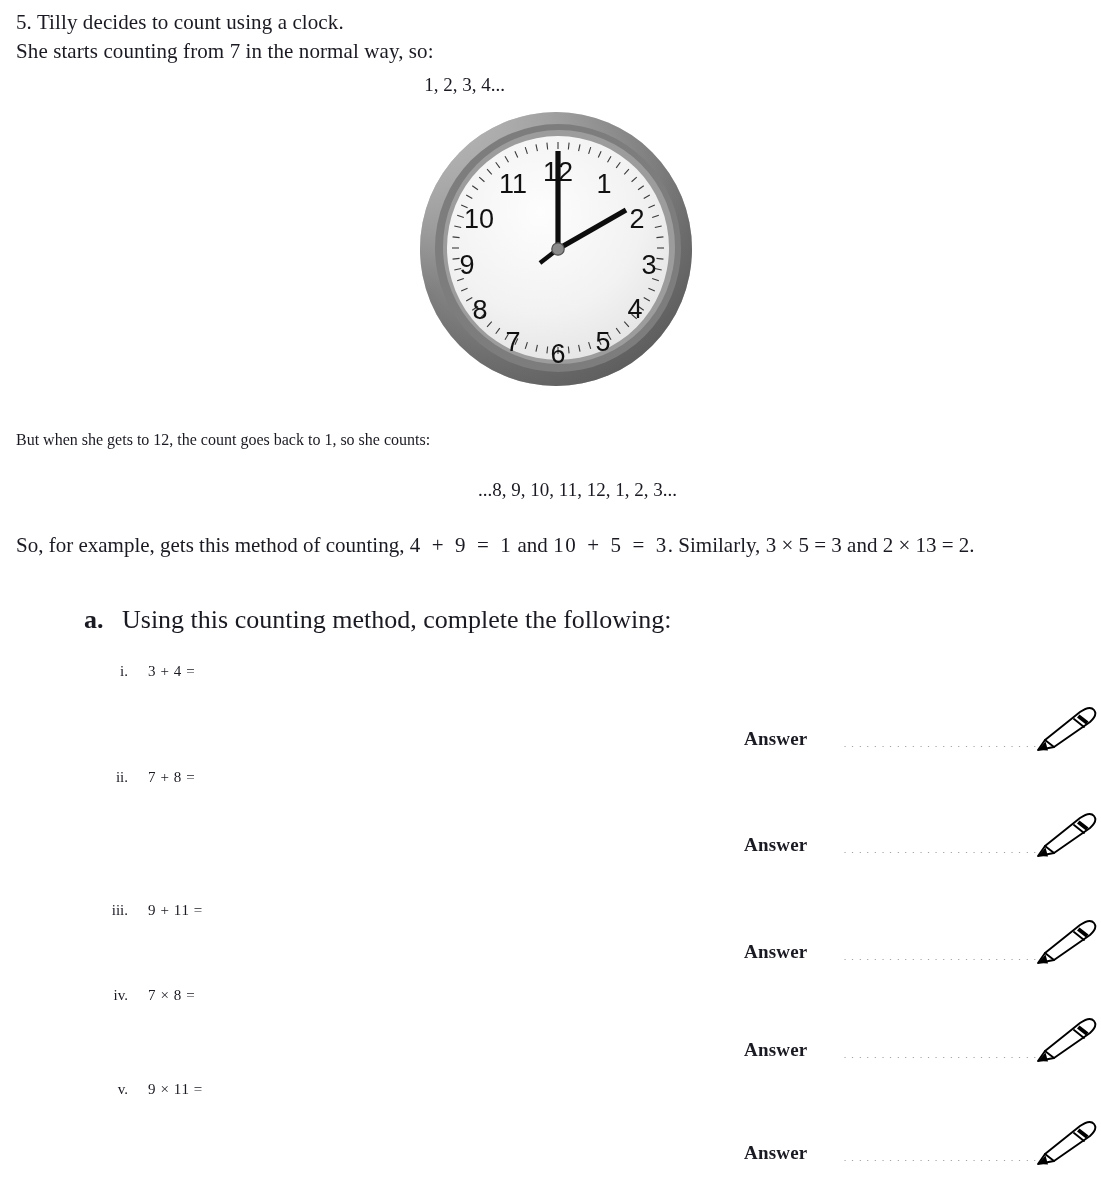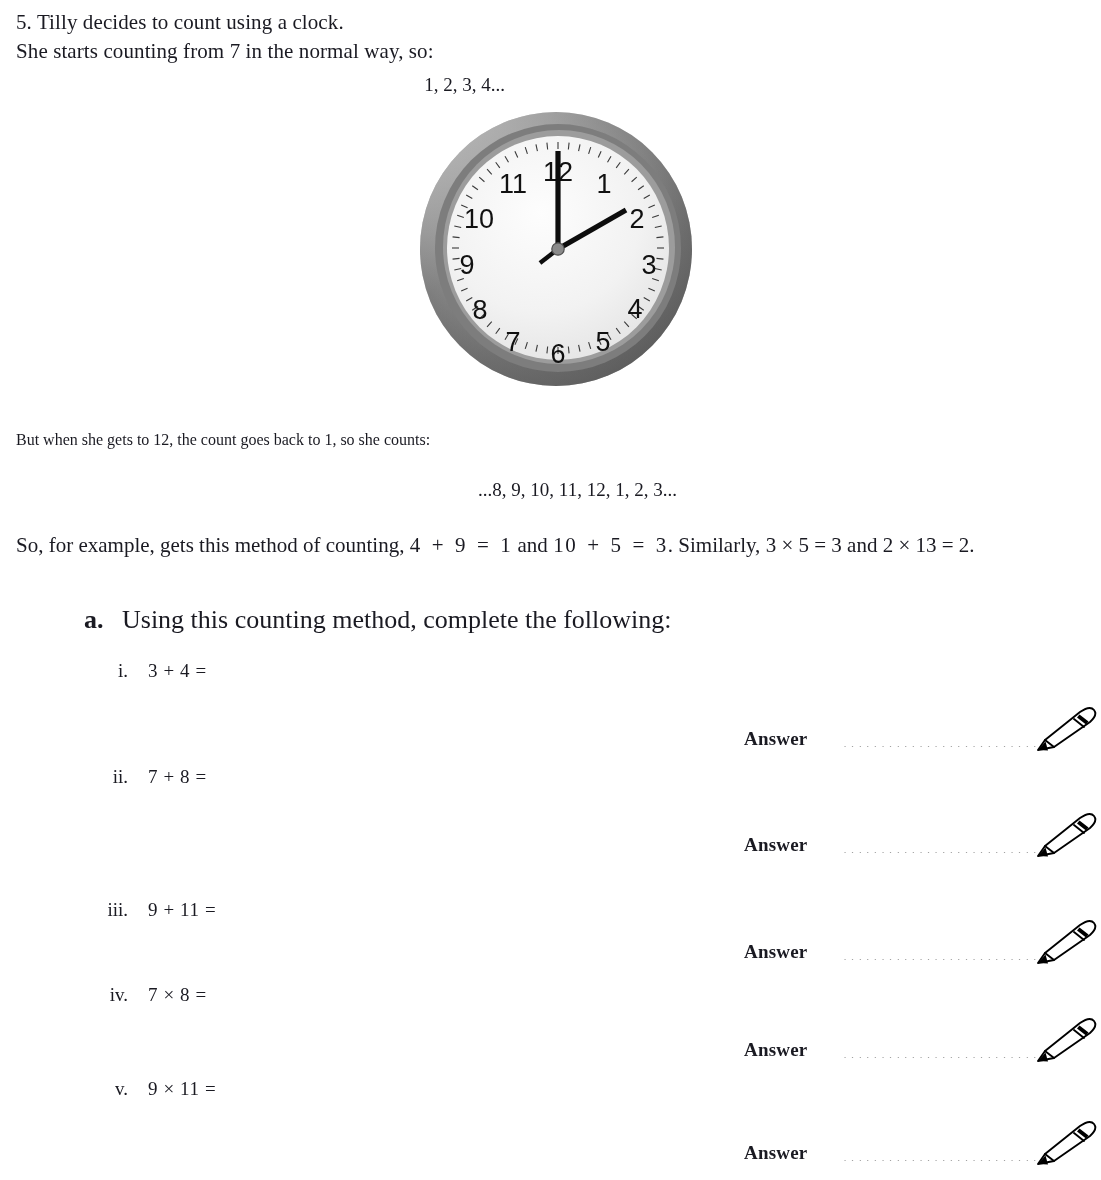--- a/index.html
+++ b/index.html
@@ -102,21 +102,21 @@
   }
   .part-a .marker {
     font-weight: bold;
     display: inline-block;
     width: 38px;
   }
 
   
   .item {
     position: absolute;
-    font-size: 19px;
+    font-size: 15px;
     line-height: 26px;
     white-space: nowrap;
     text-decoration: underline;
   }
   .item .roman {
     display: inline-block;
     text-align: right;
     width: 36px;
   }
   .item .expr {

